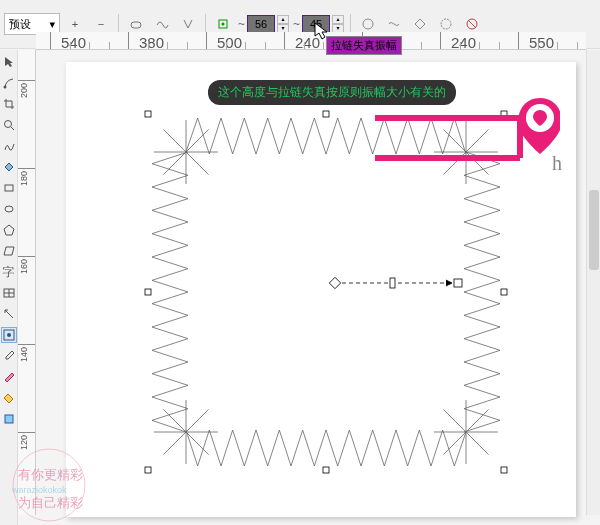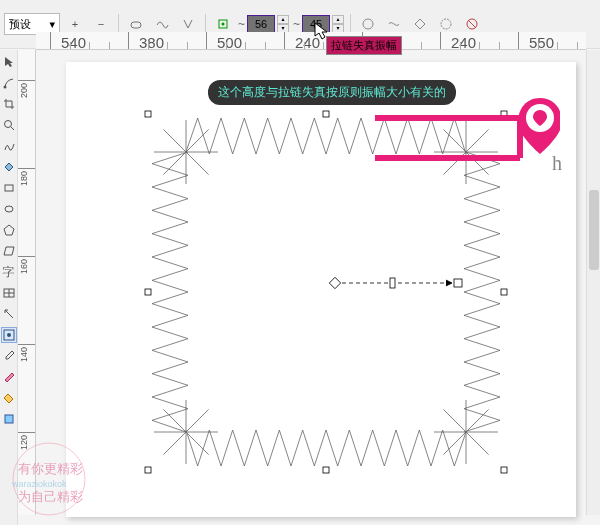--- a/index.html
+++ b/index.html
@@ -21,27 +21,27 @@
   .ruler-v { position:absolute; left:18px; top:50px; width:18px; bottom:10px; background:#f8f8f8; border-right:1px solid #ccc;}
   .ruler-v .tick { position:absolute; left:0; width:100%; border-top:1px solid #888;}
   .ruler-v .tick span { position:absolute; left:1px; top:2px; font-size:9px; color:#555; writing-mode:vertical-rl; transform:rotate(180deg);}
   .left-toolbox { position:absolute; left:0; top:50px; width:18px; bottom:0; background:#f0f0f0; border-right:1px solid #ddd; display:flex; flex-direction:column; align-items:center; padding-top:4px; gap:5px;}
   .ltool { width:16px; height:16px; display:flex; align-items:center; justify-content:center; cursor:pointer; color:#555;}
   .ltool.sel { background:#d8e8ff; border:1px solid #88aadd;}
   .canvas { position:absolute; left:36px; top:50px; right:14px; bottom:10px; background:#f4f4f4;}
   .page { position:absolute; left:30px; top:12px; width:510px; height:455px; background:#fff; box-shadow:2px 2px 6px rgba(0,0,0,.2);}
   .scroll-v { position:absolute; right:0; top:50px; width:14px; bottom:10px; background:#eee; border-left:1px solid #ddd;}
   .scroll-v .thumb { position:absolute; left:2px; width:10px; top:140px; height:80px; background:#ccc; border-radius:3px;}
-  .tooltip { position:absolute; background:#be185d; border:1px solid #888; padding:1px 4px; font-size:11px; white-space:nowrap; z-index:50;font-family:Liberation Mono, monospace;}
+  .tooltip { position:absolute; background:#a21caf; border:1px solid #888; padding:1px 4px; font-size:11px; white-space:nowrap; z-index:50;font-family:Liberation Mono, monospace;}
   .annot { position:absolute; z-index:40;}
-  .annot-bubble { background:#333; color:#5eead4; padding:4px 10px; border-radius:12px; font-size:12px; white-space:nowrap;}
+  .annot-bubble { background:#333; color:#22c55e; padding:4px 10px; border-radius:12px; font-size:12px; white-space:nowrap;}
   .annot-h { position:absolute; font-family:"Times New Roman",serif; font-size:20px; color:#888;}
   .cursor { position:absolute; z-index:60; }
   svg { display:block; }
-  .watermark { position:absolute; left:4px; bottom:6px; z-index:30; opacity:.55;}
+  .watermark { position:absolute; left:4px; bottom:0; z-index:30; opacity:.55;}
 </style>
 </head>
 <body>
 
 <div class="toolbar">
   <div class="tb-select">
     <span>预设</span>
     <span>▾</span>
   </div>
   <div class="tb-btn">

